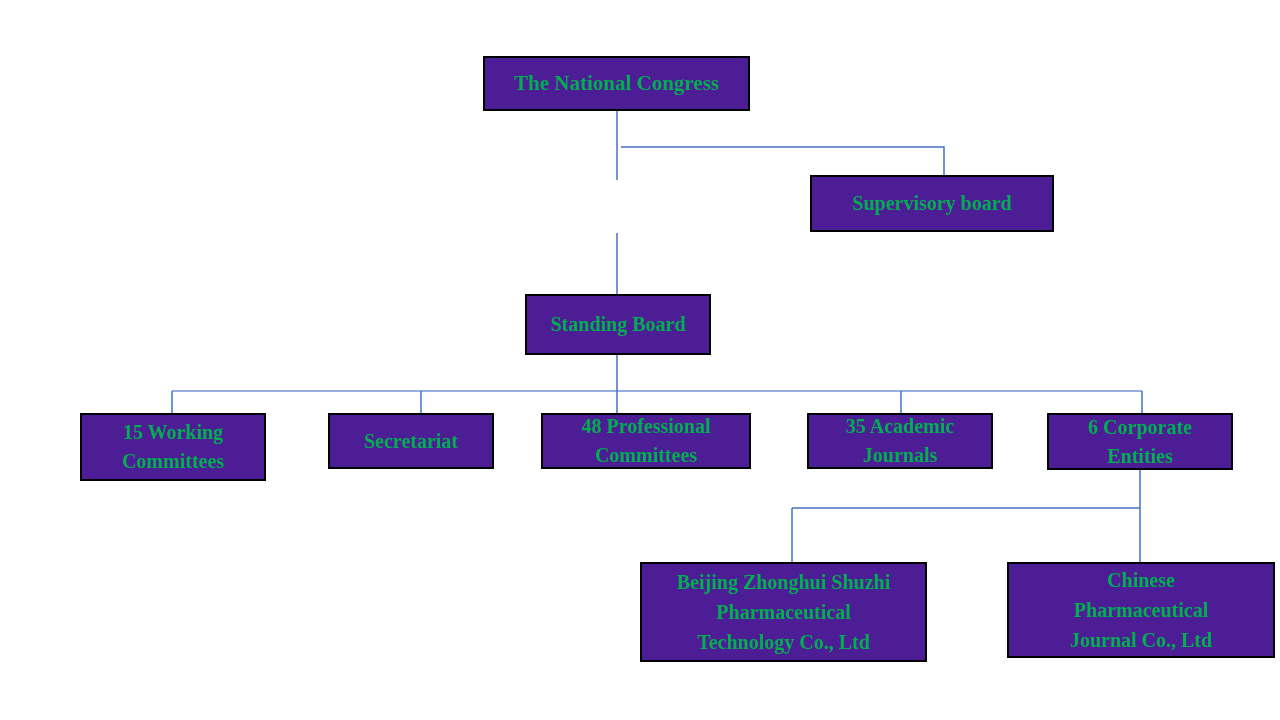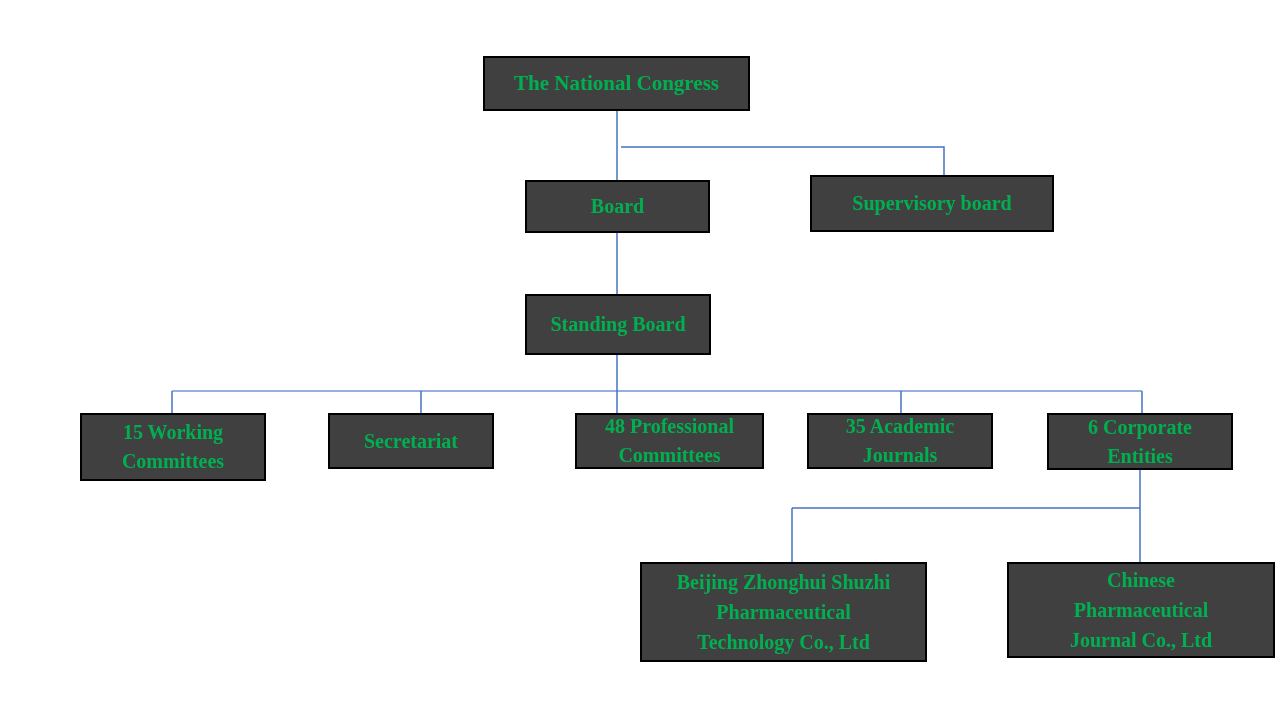--- a/index.html
+++ b/index.html
@@ -19,21 +19,21 @@
     position: absolute;
     left: 0;
     top: 0;
     width: 1280px;
     height: 720px;
   }
   .node {
     position: absolute;
     box-sizing: border-box;
     border: 2px solid #000000;
-    background: #404040;
+    background: #4c1d95;
     display: flex;
     align-items: center;
     justify-content: center;
     text-align: center;
   }
   .node .label {
     display: block;
     white-space: pre-line;
     color: #00B050;
     font-weight: bold;
@@ -42,21 +42,21 @@
     text-align: center;
   }
   
   #node-congress      { left: 483px;  top: 56px;  width: 267px; height: 55px; }
   #node-congress .label { font-size: 21px; }
   #node-board         { left: 525px;  top: 180px; width: 185px; height: 53px; }
   #node-supervisory   { left: 810px;  top: 175px; width: 244px; height: 57px; }
   #node-standing      { left: 525px;  top: 294px; width: 186px; height: 61px; }
   #node-working       { left: 80px;   top: 413px; width: 186px; height: 68px; }
   #node-secretariat   { left: 328px;  top: 413px; width: 166px; height: 56px; }
-  #node-professional  { left: 575px;  top: 413px; width: 189px; height: 56px; }
+  #node-professional  { left: 541px;  top: 413px; width: 210px; height: 56px; }
   #node-academic      { left: 807px;  top: 413px; width: 186px; height: 56px; }
   #node-corporate     { left: 1047px; top: 413px; width: 186px; height: 57px; }
   #node-beijing       { left: 640px;  top: 562px; width: 287px; height: 100px; }
   #node-beijing .label { line-height: 30px; }
   #node-chinese       { left: 1007px; top: 562px; width: 268px; height: 96px; }
   #node-chinese .label { line-height: 30px; }
 </style>
 </head>
 <body>
 
@@ -74,23 +74,20 @@
     <line x1="1142" y1="391" x2="1142" y2="413" stroke-width="1.5" stroke="#4472C4"></line>
     <line x1="1140" y1="470" x2="1140" y2="562" stroke-width="1.5" stroke="#4472C4"></line>
     <line x1="792" y1="508" x2="1140" y2="508" stroke-width="1.5" stroke="#4472C4"></line>
     <line x1="792" y1="508" x2="792" y2="562" stroke-width="1.5" stroke="#4472C4"></line>
   </svg>
 
   <div class="node" id="node-congress">
     <span class="label">The National Congress</span>
   </div>
 
-  <div class="node" id="node-board">
-    <span class="label">Board</span>
-  </div>
 
   <div class="node" id="node-supervisory">
     <span class="label">Supervisory board</span>
   </div>
 
   <div class="node" id="node-standing">
     <span class="label">Standing Board</span>
   </div>
 
   <div class="node" id="node-working">

